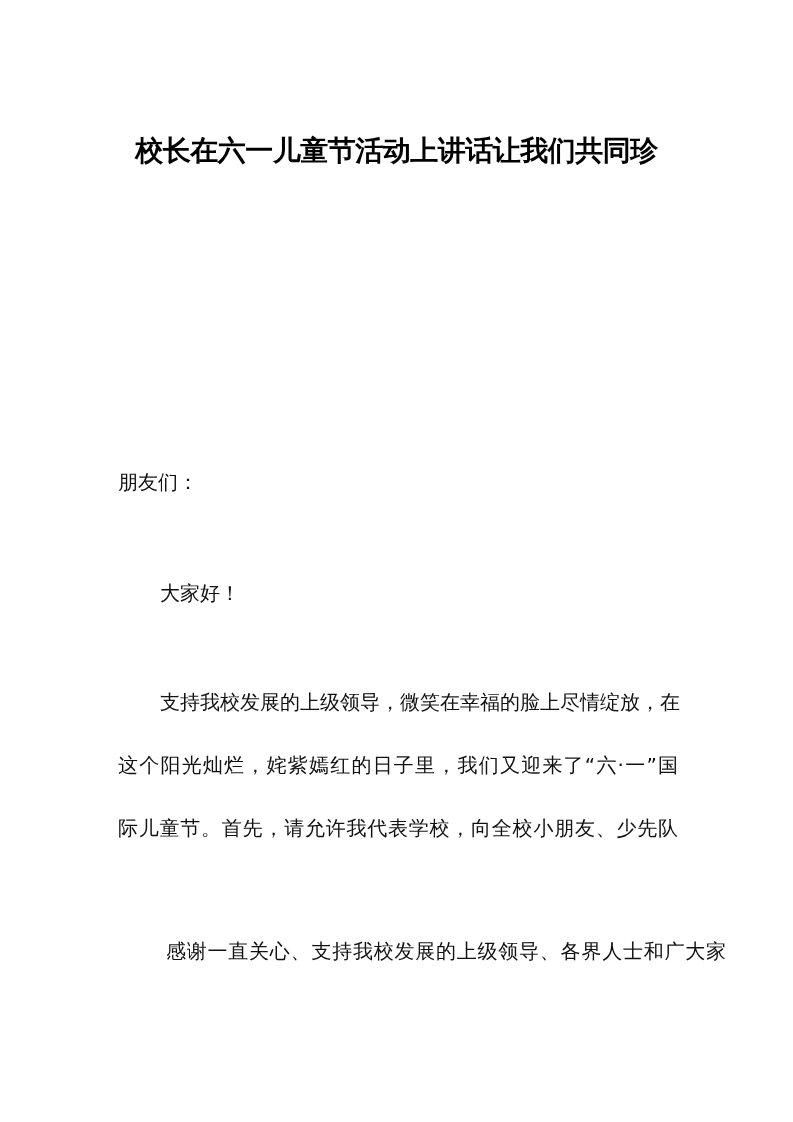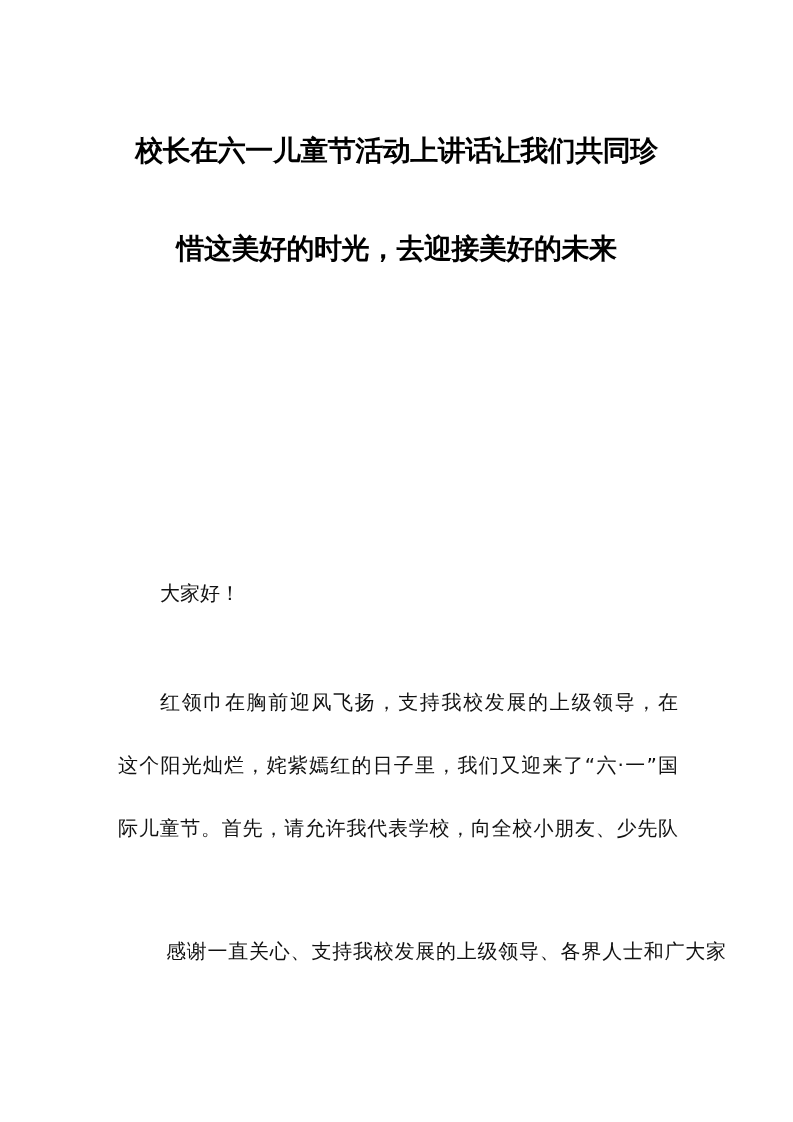--- a/index.html
+++ b/index.html
@@ -52,23 +52,23 @@
     .body-line.last {
       text-align-last: left;
     }
   </style>
 </head>
 <body>
 
 <div class="page">
 
   <div class="title-line" style="top:133px;">校长在六一儿童节活动上讲话让我们共同珍</div>
-  <div class="title-line" style="top:231px;">惜这美好的时光，去迎接美好的未来</div>
 
+  <div class="body-line last" style="top:468px;">朋友们：</div>
 
   <div class="body-line indent last" style="top:579px;">大家好！</div>
 
-  <div class="body-line indent" style="top:688px;">红领巾在胸前迎风飞扬，支持我校发展的上级领导，在</div>
+  <div class="body-line indent" style="top:688px;">支持我校发展的上级领导，微笑在幸福的脸上尽情绽放，在</div>
   <div class="body-line" style="top:751px;">这个阳光灿烂，姹紫嫣红的日子里，我们又迎来了“六·一”国</div>
   <div class="body-line" style="top:814px;">际儿童节。首先，请允许我代表学校，向全校小朋友、少先队</div>
   <div class="body-line" style="top:937px;margin-left:48px;">感谢一直关心、支持我校发展的上级领导、各界人士和广大家</div>
 
 </div>
 
 </body></html>

